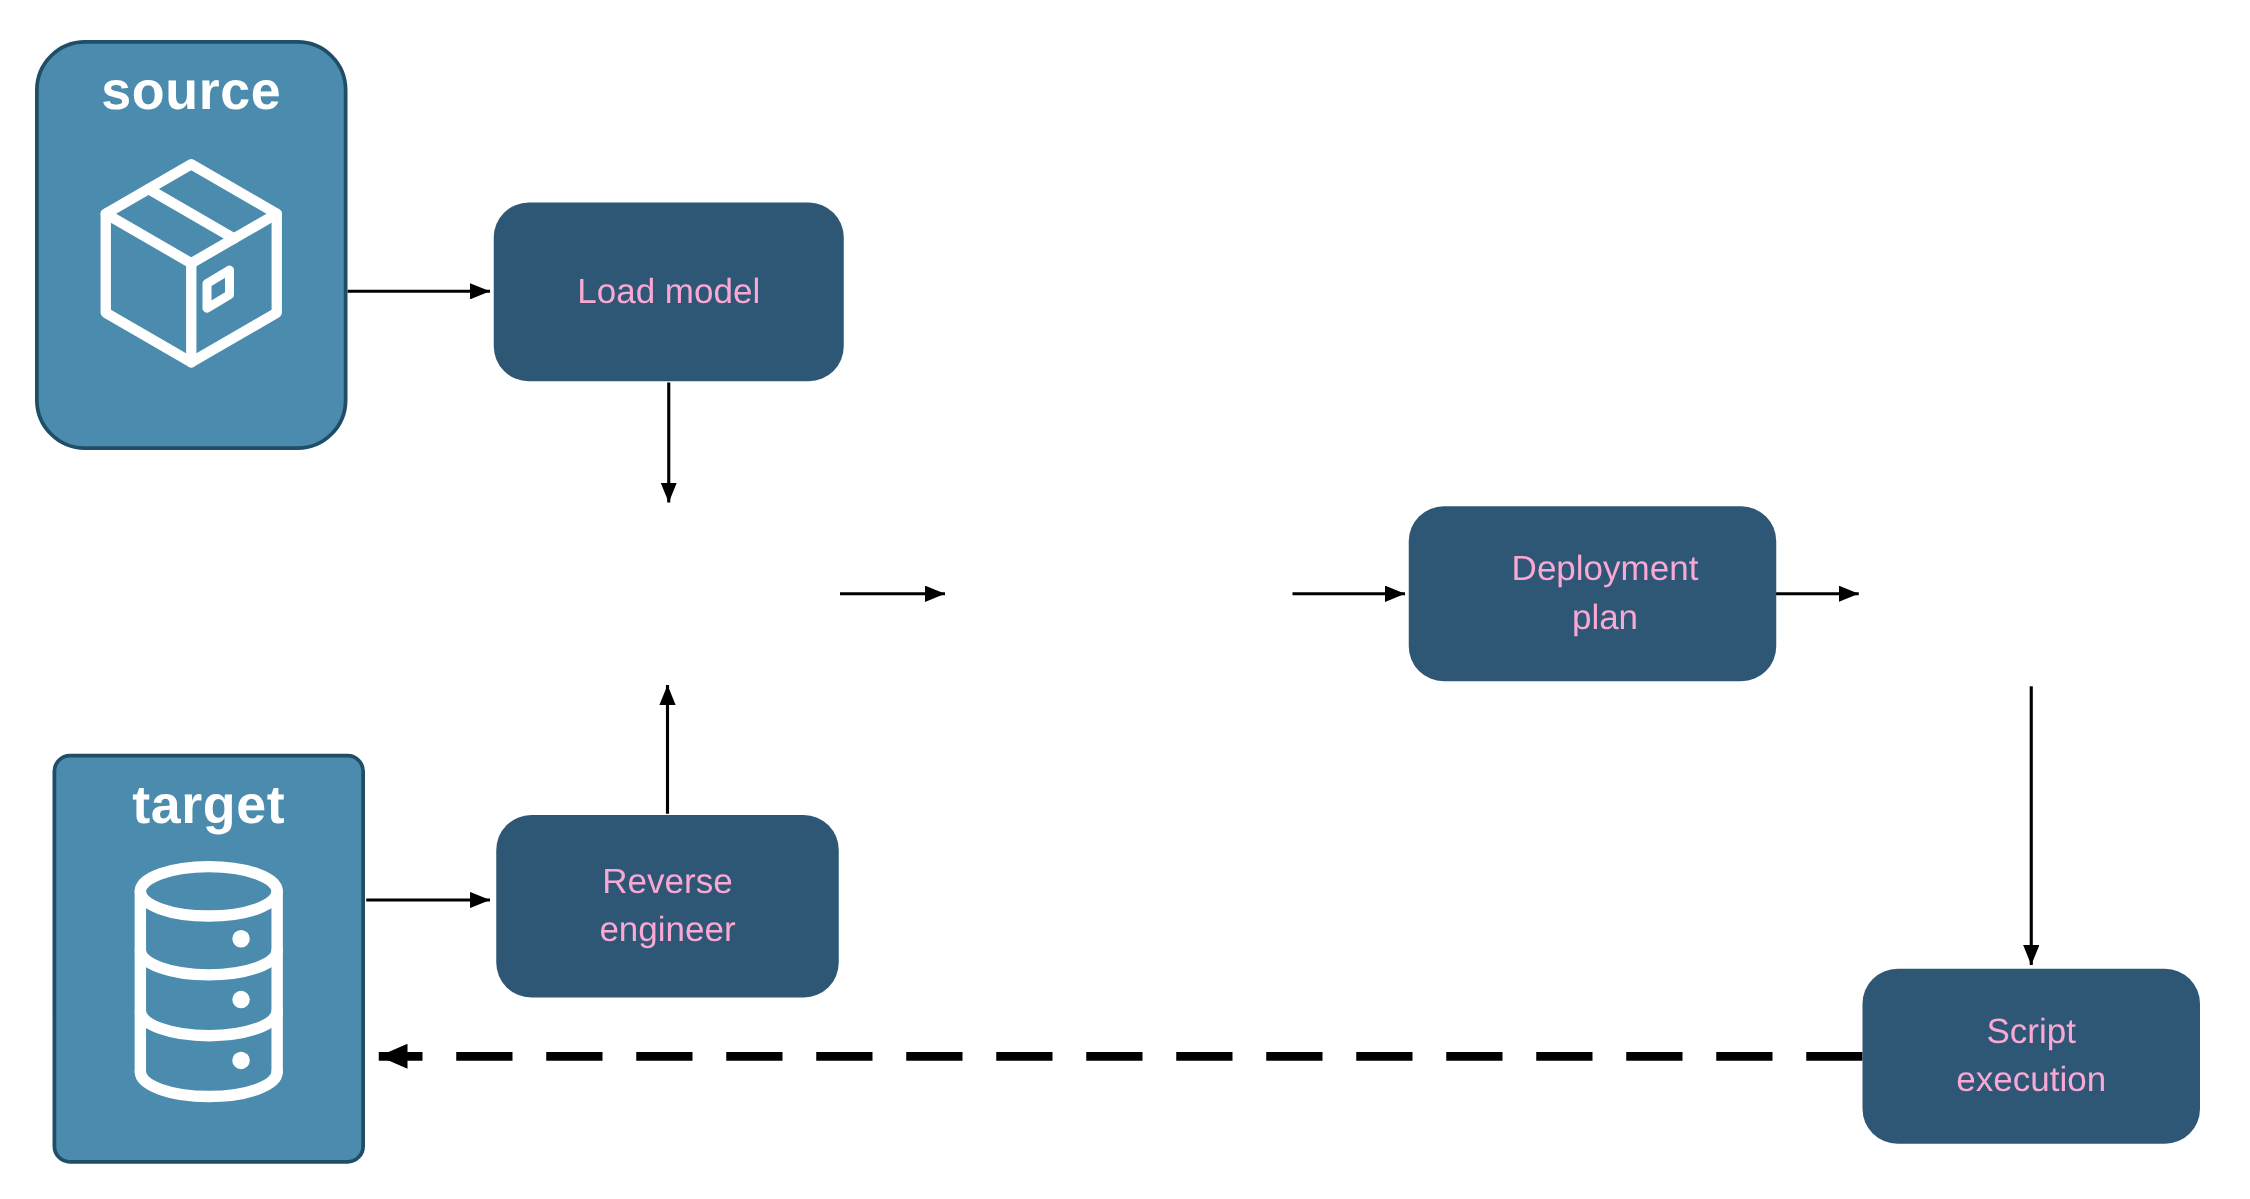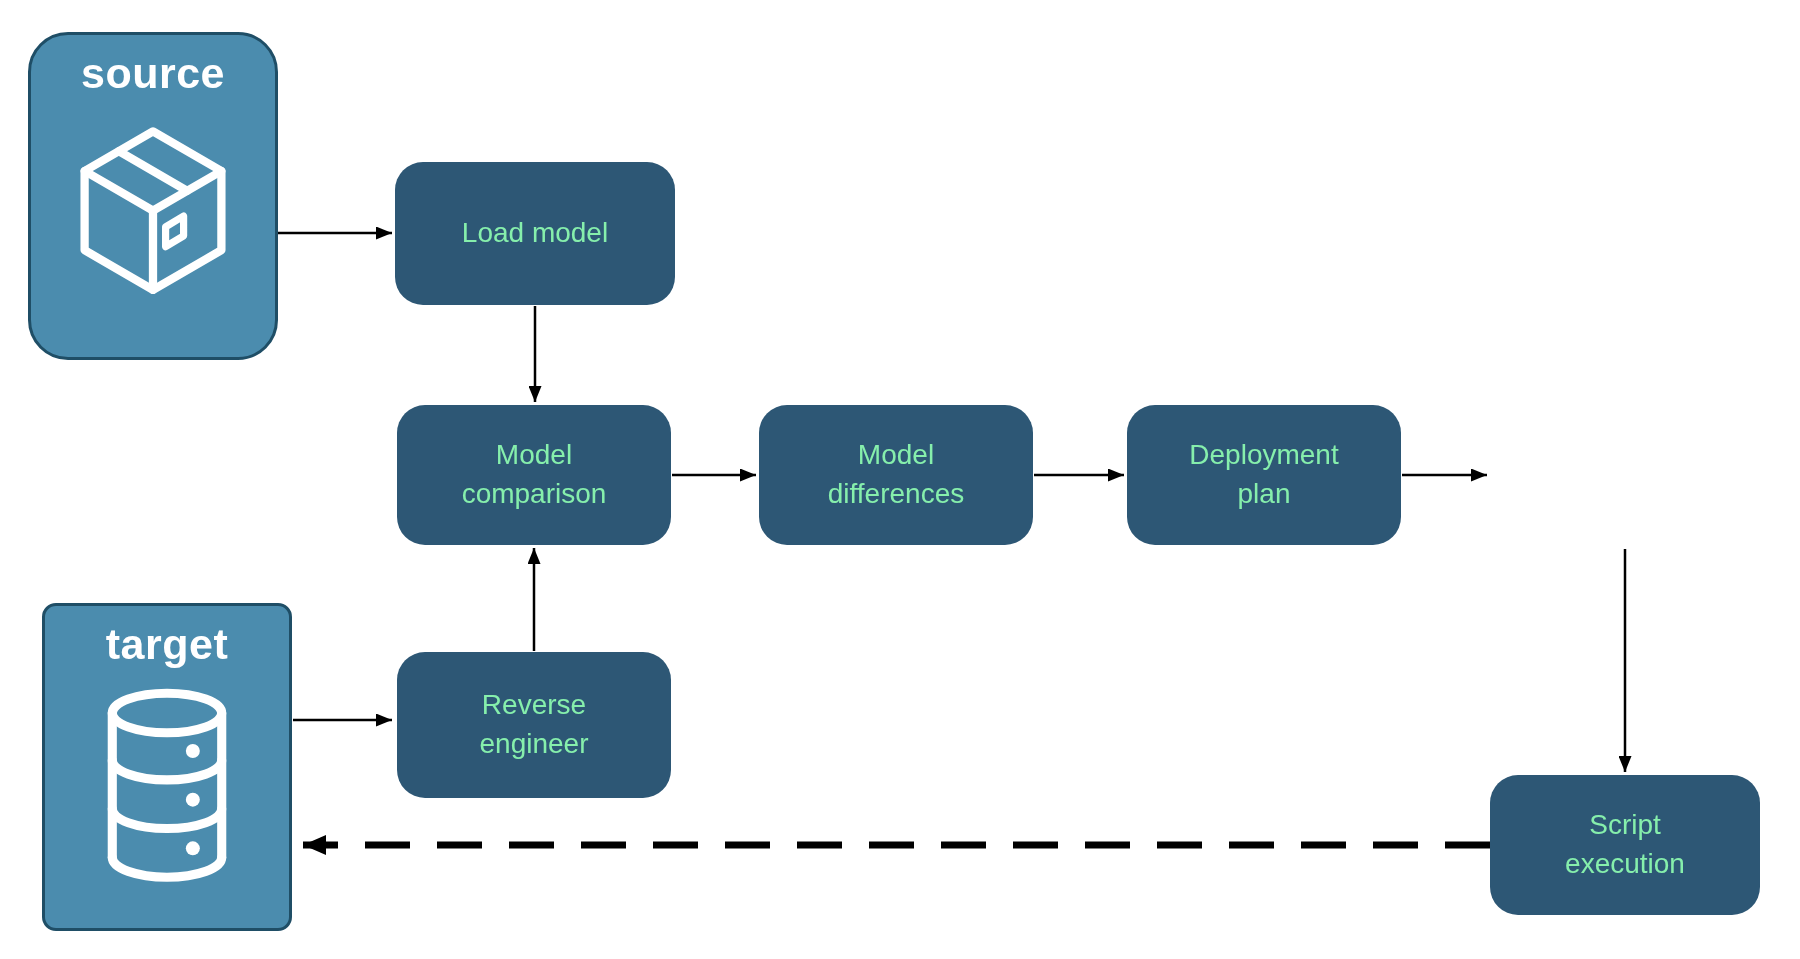--- a/index.html
+++ b/index.html
@@ -18,21 +18,21 @@
   .edge-layer {
     position: absolute;
     left: 0; top: 0;
     width: 1800px;
     height: 959px;
   }
   .node {
     position: absolute;
     background: var(--node-fill, #2d5775);
     border-radius: 28px;
-    color: #86efac;
+    color: #f9a8d4;
     display: flex;
     align-items: center;
     justify-content: center;
     text-align: center;
     font-size: 28px;
     line-height: 1.38;
   }
   .node .lbl {
     display: inline-block;
     max-width: 172px;
@@ -53,21 +53,21 @@
     font-weight: bold;
     margin-top: 14px;
     letter-spacing: 0.5px;
   }
   .entity svg.icon {
     margin-top: 18px;
   }
   #n-load-model        { left: 395px;  top: 162px; width: 280px; height: 143px; }
   #n-model-comparison  { left: 397px;  top: 405px; width: 274px; height: 140px; }
   #n-model-differences { left: 759px;  top: 405px; width: 274px; height: 140px; }
-  #n-deployment-plan   { left: 1127px; top: 405px; width: 274px; height: 140px; }
+  #n-deployment-plan   { left: 1127px; top: 405px; width: 274px; height: 140px; padding-left: 20px; }
   #n-script-generation { left: 1490px; top: 407px; width: 270px; height: 141px; }
   #n-script-execution  { left: 1490px; top: 775px; width: 270px; height: 140px; }
   #e-source { left: 28px; top: 32px;  width: 250px; height: 328px; }
   #e-target { left: 42px; top: 603px; width: 250px; height: 328px; border-radius: 14px; }
 </style>
 </head>
 <body>
 
 <div class="canvas">
 
@@ -117,26 +117,20 @@
       </g>
       <circle cx="67" cy="42" r="4.6" fill="#ffffff"></circle>
       <circle cx="67" cy="74" r="4.6" fill="#ffffff"></circle>
       <circle cx="67" cy="106" r="4.6" fill="#ffffff"></circle>
     </svg>
   </div>
 
   <div class="node" id="n-load-model">
     <span class="lbl">Load model</span>
   </div>
-  <div class="node" id="n-model-comparison">
-    <span class="lbl">Model comparison</span>
-  </div>
-  <div class="node" id="n-model-differences">
-    <span class="lbl">Model differences</span>
-  </div>
   <div class="node" id="n-deployment-plan">
     <span class="lbl">Deployment plan</span>
   </div>
   <div class="node" id="n-script-execution">
     <span class="lbl">Script execution</span>
   </div>
   <div class="node" id="n-reverse-engineer" style="left:397px; top:652px; width:274px; height:146px;">
     <span class="lbl">Reverse engineer</span>
   </div>
 

